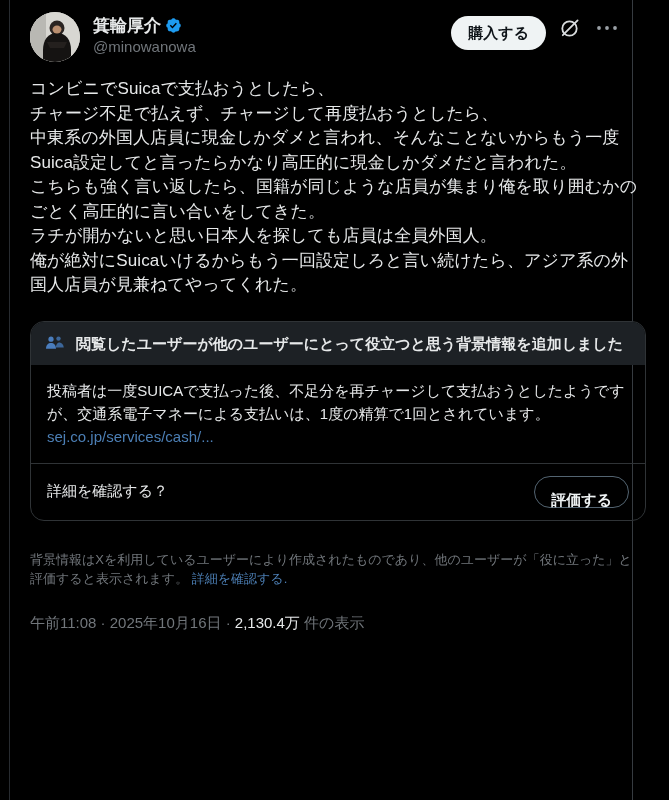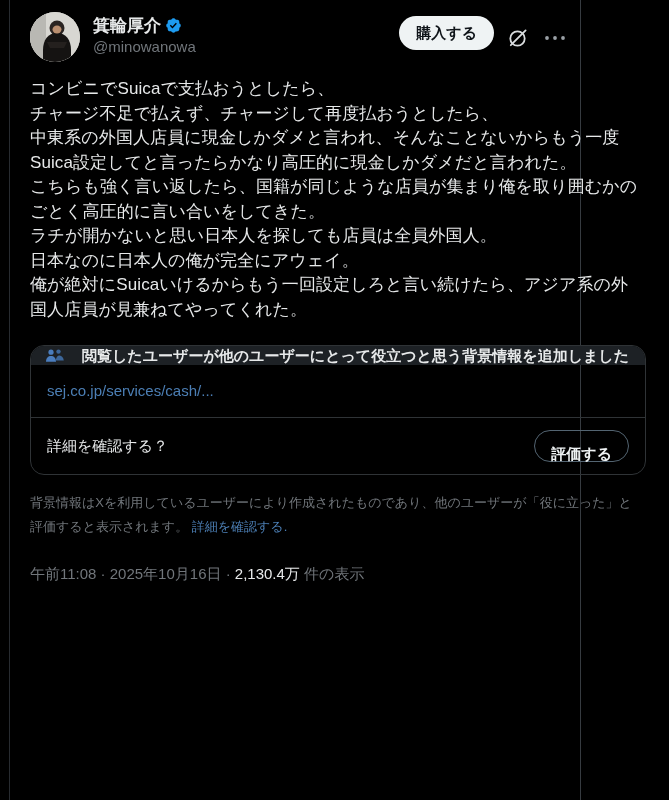--- a/index.html
+++ b/index.html
@@ -2,66 +2,66 @@
 <html><head>
 <meta charset="utf-8">
 <style>
   html,body{margin:0;padding:0;}
   body{
     width:669px;height:800px;background:#000;overflow:hidden;position:relative;
     font-family:"Liberation Sans","DejaVu Sans",sans-serif;
     -webkit-font-smoothing:antialiased;
   }
   .column{
-    position:absolute;left:9px;top:0;width:572px;height:800px;box-sizing:border-box;
+    position:absolute;left:9px;top:0;width:624px;height:800px;box-sizing:border-box;
     border-left:1px solid #272b30;border-right:1px solid #363b40;
     padding:12px 12px 0 20px;background:#000;
   }
   
   .header{display:flex;align-items:flex-start;}
   .avatar{width:50px;height:50px;border-radius:50%;overflow:hidden;flex:0 0 auto;cursor:pointer;background:#cfcfca;}
   .avatar svg{display:block;}
   .id-block{margin-left:13px;padding-top:3px;min-width:0;}
   .name-row{display:flex;align-items:center;gap:4px;}
   .display-name{color:#e7e9ea;font-size:17px;font-weight:700;line-height:21px;cursor:pointer;}
   .badge{width:17px;height:17px;display:inline-block;}
   .handle{color:#71767b;font-size:15px;line-height:20px;margin-top:1px;}
-  .controls{margin-left:auto;display:flex;align-items:flex-end;gap:12px;padding-top:4px;}
+  .controls{margin-left:auto;display:flex;align-items:flex-start;gap:12px;padding-top:4px;}
   .subscribe{
     background:#eff3f4;color:#0f1419;font-weight:700;font-size:15px;border:none;cursor:pointer;
     border-radius:9999px;height:34px;padding:0 17px;font-family:inherit;
   }
   .grok{width:24px;height:24px;display:inline-block;cursor:pointer;}
   .more{width:26px;height:24px;display:inline-flex;align-items:center;justify-content:center;cursor:pointer;}
   
   .tweet-text{margin-top:15px;color:#e7e9ea;font-size:17px;line-height:24.5px;letter-spacing:0.1px;width:610px;}
   .tline{display:block;}
   .hl{background:#323e54;}
   
   .note-box{margin-top:23px;border:1px solid #2f3336;border-radius:14px;overflow:hidden;width:616px;box-sizing:border-box;}
   .note-header{
-    background:#1d2125;display:flex;align-items:center;gap:17px;padding:0 14px;
+    background:#1d2125;display:flex;align-items:center;gap:11px;padding:12px 14px;
     color:#e7e9ea;font-size:15px;font-weight:700;line-height:19px;
   }
   .note-people{width:20px;height:16px;flex:0 0 auto;display:inline-block;}
   .note-body{padding:14px 16px 0 16px;color:#e7e9ea;font-size:15px;line-height:23px;}
   .note-body p{margin:0;}
   .note-link{color:#4c7fb5;text-decoration:none;display:inline-block;margin-top:1px;cursor:pointer;font-size:15px;line-height:22px;}
   .note-p2{margin-top:16px !important;}
   .note-footer{
     margin-top:15px;border-top:1px solid #2f3336;display:flex;align-items:center;justify-content:space-between;
     padding:12px 16px;
   }
   .note-question{color:#e7e9ea;font-size:15px;}
   .rate-btn{
     background:transparent;color:#eff3f4;font-weight:700;font-size:15px;cursor:pointer;font-family:inherit;
     border:1px solid #536471;border-radius:9999px;height:32px;padding:14px 16px;
   }
   
-  .disclaimer{margin-top:16px;color:#71767b;font-size:13px;line-height:24px;width:612px;}
+  .disclaimer{margin-top:29px;color:#71767b;font-size:13px;line-height:19px;width:612px;}
   .dlink{color:#4c7fb5;text-decoration:none;cursor:pointer;}
   .timestamp{margin-top:25px;color:#71767b;font-size:15px;line-height:20px;}
   .views{color:#e7e9ea;font-weight:400;}
 </style>
 </head>
 <body>
 
 <div class="column">
 
   <div class="header">
@@ -103,37 +103,37 @@
       </span>
     </div>
   </div>
 
   <div class="tweet-text">
     <span class="tline">コンビニでSuicaで支払おうとしたら、</span>
     <span class="tline">チャージ不足で払えず、チャージして再度払おうとしたら、</span>
     <span class="tline">中東系の外国人店員に現金しかダメと言われ、そんなことないからもう一度Suica設定してと言ったらかなり高圧的に現金しかダメだと言われた。</span>
     <span class="tline">こちらも強く言い返したら、国籍が同じような店員が集まり俺を取り囲むかのごとく高圧的に言い合いをしてきた。</span>
     <span class="tline">ラチが開かないと思い日本人を探しても店員は全員外国人。</span>
-    <span class="tline">日本なのに日本人の俺が完全にアウェイ。</span>
     <span class="tline">俺が絶対にSuicaいけるからもう一回設定しろと言い続けたら、アジア系の外国人店員が見兼ねてやってくれた。</span>
   </div>
 
   <div class="note-box">
     <div class="note-header">
       <span class="note-people">
         <svg width="20" height="16" viewBox="0 0 20 16">
           <circle cx="6" cy="4.2" r="2.6" fill="#4a7dbd"></circle>
           <path d="M1 13.8 C1 9.9 3.2 8 6 8 C8.8 8 11 9.9 11 13.8 Z" fill="#4a7dbd"></path>
           <circle cx="13.5" cy="3.6" r="2.2" fill="#3c6699"></circle>
           <path d="M10.8 12.6 C11.2 8.9 12.8 7.4 14.6 7.6 C16.6 7.8 18.6 9.5 18.8 12.6 Z" fill="#3c6699"></path>
         </svg>
       </span>
       <span>閲覧したユーザーが他のユーザーにとって役立つと思う背景情報を追加しました</span>
     </div>
     <div class="note-body">
+      <p>投稿者は一度SUICAで支払った後、不足分を再チャージして支払おうとしたようですが、交通系電子マネーによる支払いは、1度の精算で1回とされています。</p>
       <a class="note-link">sej.co.jp/services/cash/...</a>
     </div>
     <div class="note-footer">
       <span class="note-question">詳細を確認する？</span>
       <button class="rate-btn">評価する</button>
     </div>
   </div>
 
   <div class="disclaimer">
     <span>背景情報はXを利用しているユーザーにより作成されたものであり、他のユーザーが「役に立った」と評価すると表示されます。 </span><a class="dlink">詳細を確認する.</a>

